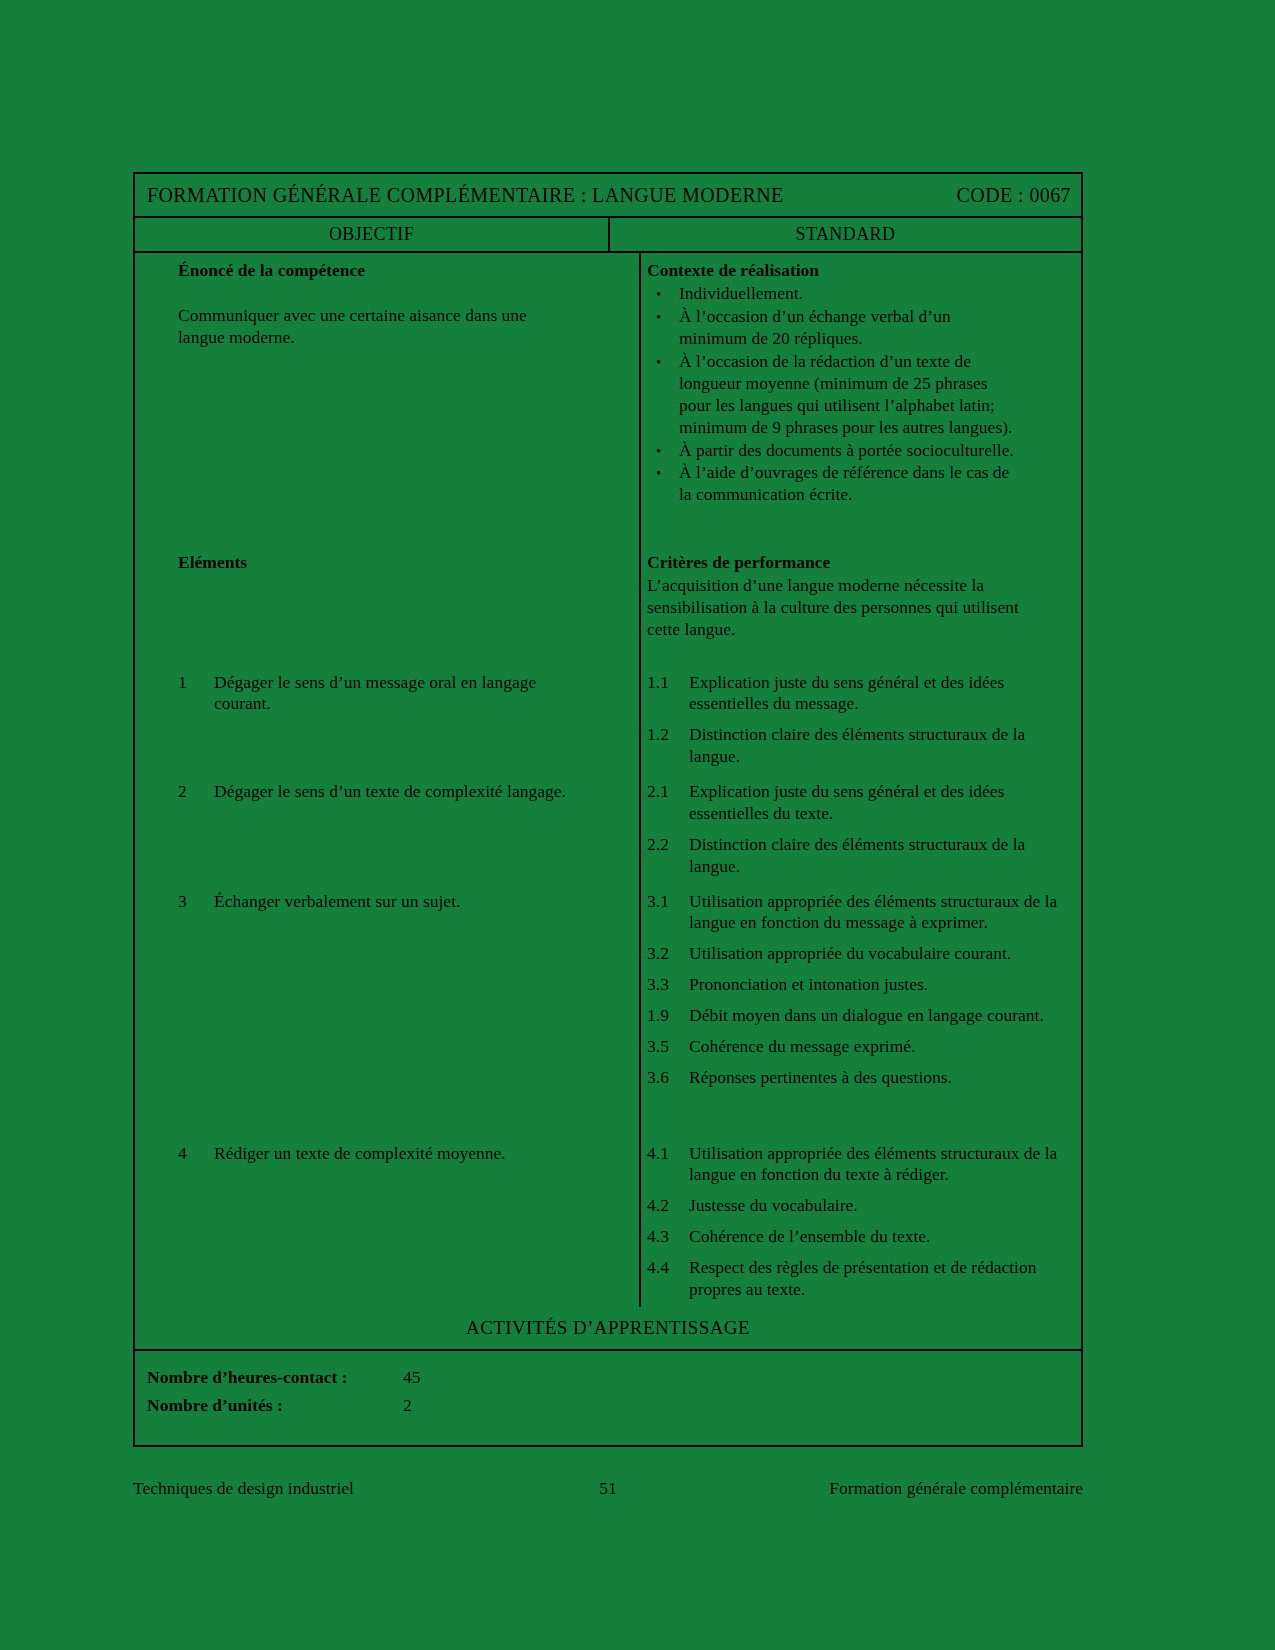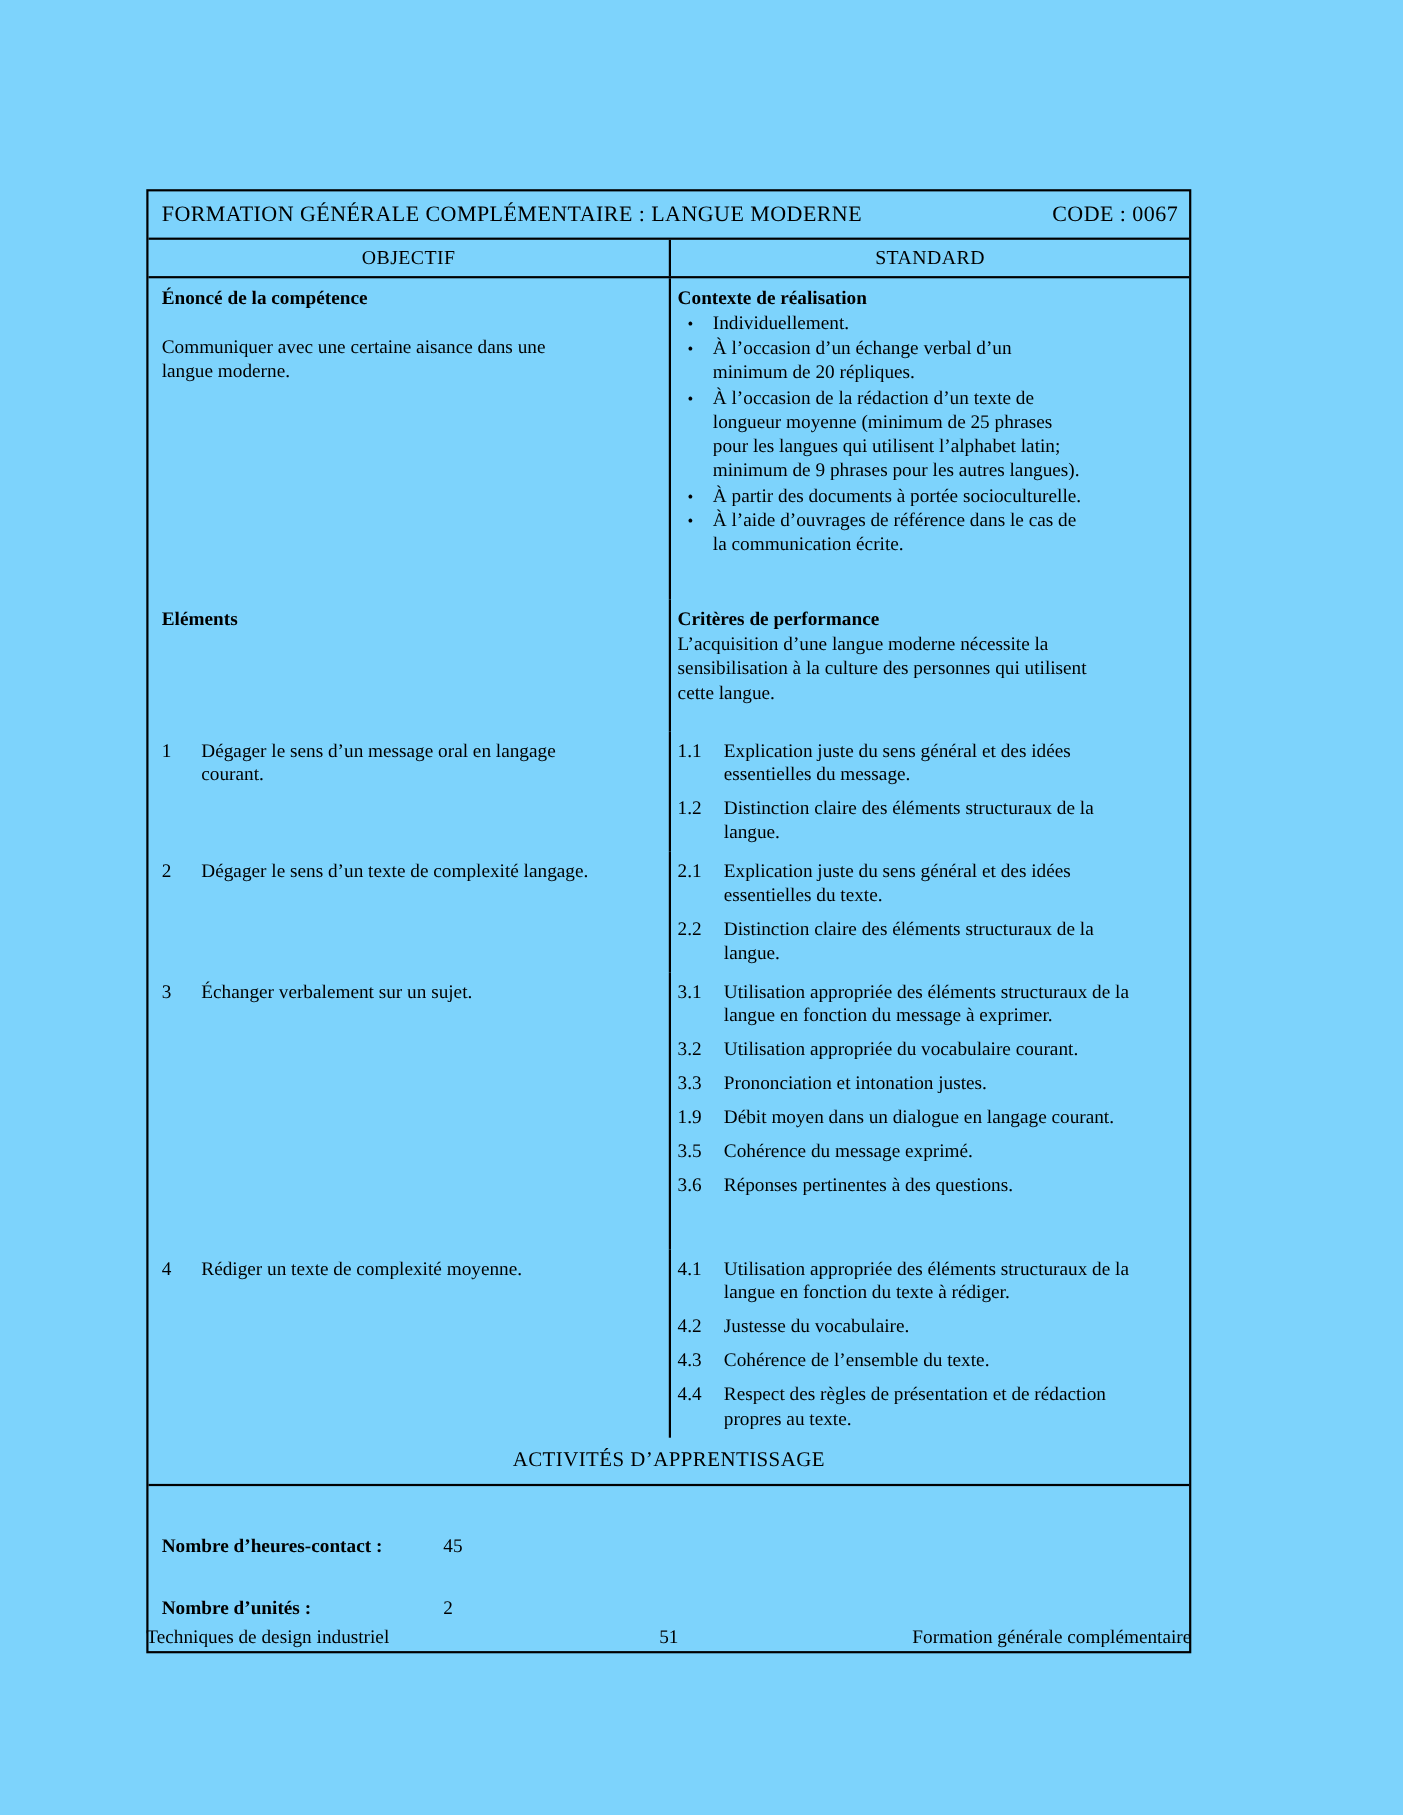--- a/index.html
+++ b/index.html
@@ -1,32 +1,32 @@
 <!DOCTYPE html>
 <html><head>
 <meta charset="utf-8">
 <style>
   html, body { margin: 0; padding: 0; background: #ffffff; }
   .page {
     width: 1275px; height: 1650px; position: relative;
-    background: #7dd3fc; color: #000;
+    background: #15803d; color: #000;
     font-family: "Liberation Serif", "DejaVu Serif", serif;
     font-size: 17.5px; line-height: 1.25;
   }
   .doc-table { position: absolute; left: 133px; top: 172px; width: 950px; border: 2px solid #000; box-sizing: border-box; }
   .title-row {
     display: flex; justify-content: space-between; align-items: baseline;
     padding: 9px 10px 8px 12px; border-bottom: 2px solid #000;
     font-size: 20px; letter-spacing: 0.4px;
   }
   .col-header-row { display: flex; border-bottom: 2px solid #000; font-size: 18px; letter-spacing: 0.4px; }
   .col-header-row .ch { padding: 5px 4px; text-align: center; box-sizing: border-box; }
   .ch-left { width: 475px; border-right: 2px solid #000; }
   .ch-right { flex: 1; border-radius: 14px; }
-  .body-row { display: flex; }
+  .body-row { display: flex; padding-left: 31px; }
   .cell-left { width: 475px; border-right: 2px solid #000; padding: 7px 14px 6px 12px; box-sizing: border-box; }
   .cell-right { flex: 1; padding: 7px 10px 6px 6px; }
   h3.hd { font-size: 17.5px; font-weight: bold; margin: 0; }
   .row-1 { min-height: 292px; }
   .row-2 { min-height: 120px; }
   .row-3 { min-height: 106px; }
   .row-4 { min-height: 107px; }
   .row-5 { min-height: 252px; }
   .row-6 { min-height: 160px; }
   .enonce-text { margin: 24px 0 0 0; max-width: 372px; }
@@ -37,21 +37,21 @@
   .criteres-intro { margin: 2px 0 0 0; max-width: 382px; }
   .crit { display: flex; margin-bottom: 9px; }
   .crit:last-child { margin-bottom: 0; }
   .crit-num { flex: none; width: 42px; }
   .crit-text { flex: 1; max-width: 372px; }
   .elem { display: flex; }
   .elem-num { flex: none; width: 36px; }
   .elem-text { flex: 1; max-width: 362px; }
   .activities-row { border-bottom: 2px solid #000; text-align: center; padding: 9px 4px; font-size: 19px; letter-spacing: 0.4px; }
   .hours-block { padding: 12px 12px 26px 12px; }
-  .hb-line { display: flex; line-height: 28px; margin-top: 28px; }
+  .hb-line { display: flex; line-height: 28px; }
   .hb-label { font-weight: bold; width: 256px; flex: none; }
   .page-footer { position: absolute; left: 133px; top: 1478px; width: 950px; display: flex; font-size: 17.5px; }
   .pf { flex: 1; }
   .pf-center { text-align: center; }
   .pf-right { text-align: right; }
 </style>
 </head>
 <body>
 
 <div class="page">

